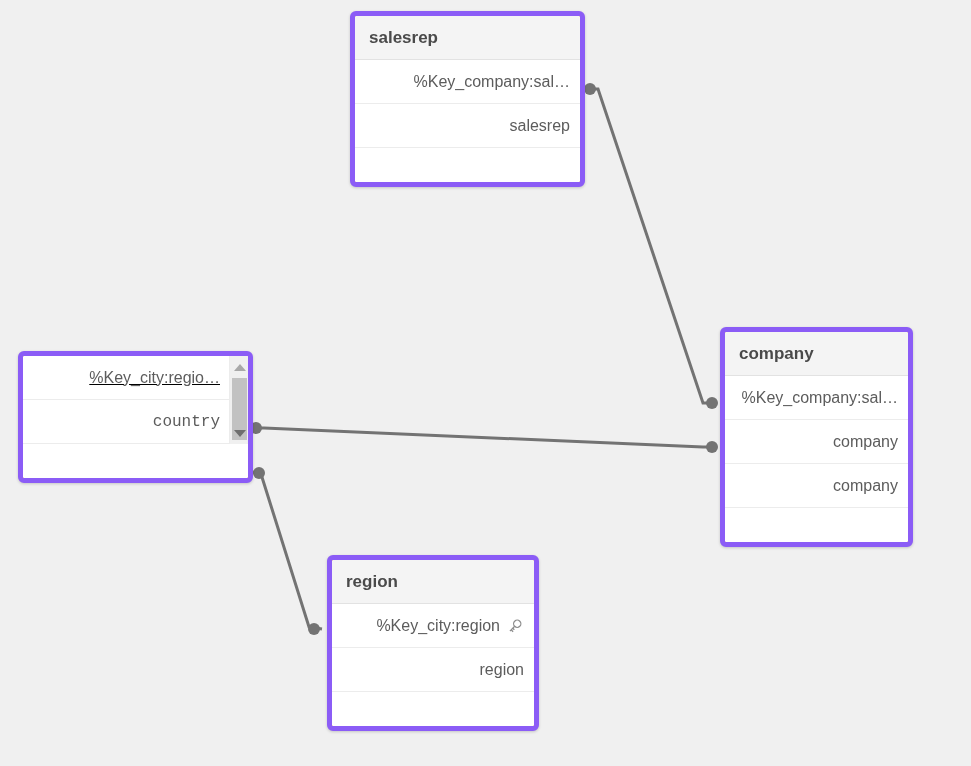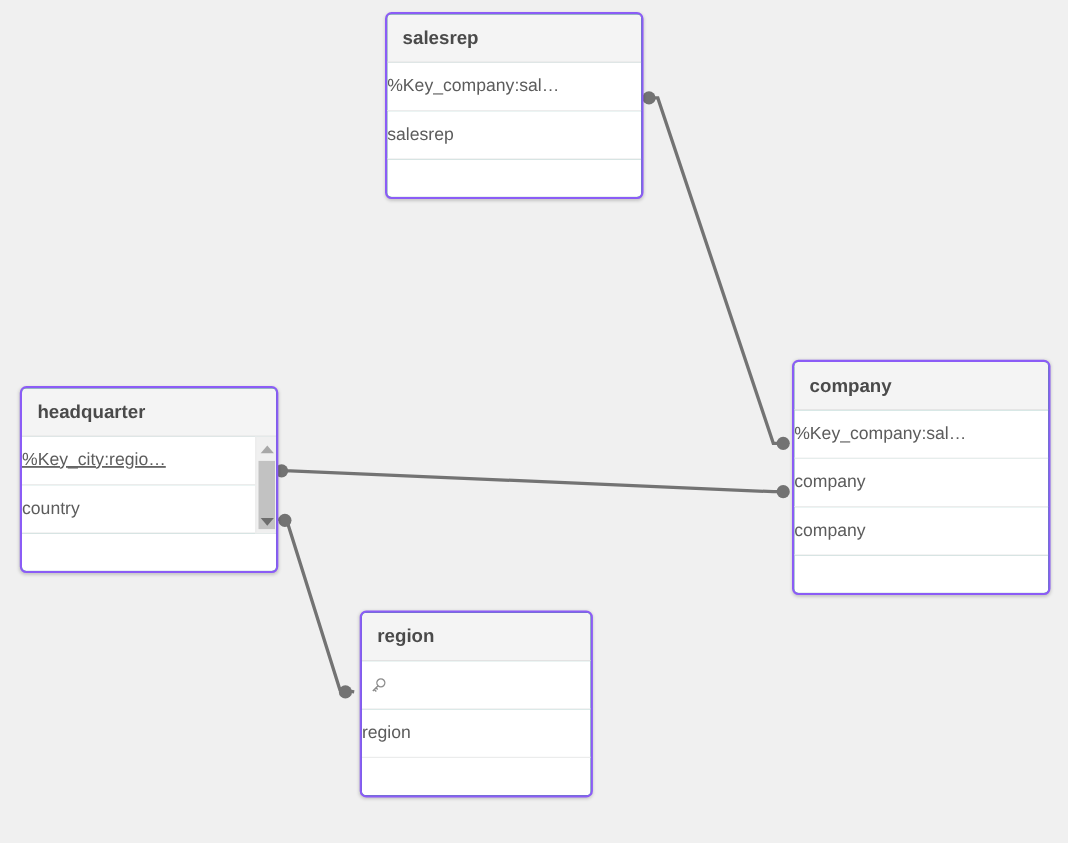--- a/index.html
+++ b/index.html
@@ -23,26 +23,27 @@
   #links {
     position: absolute;
     left: 0;
     top: 0;
     width: 971px;
     height: 766px;
     pointer-events: none;
   }
   .table-card {
     position: absolute;
-    background: #0f766e;
-    border: 2px solid #8b5cf6;
+    background: #c2410c;
+    border: 5px solid #8b5cf6;
     border-radius: 6px;
     box-shadow: 0 1px 3px rgba(0,0,0,0.18);
     box-sizing: border-box;
     overflow: hidden;
+    text-align: right;
   }
   .table-header {
     height: 44px;
     background: #f4f4f4;
     border-bottom: 1px solid #e2e2e2;
     display: flex;
     align-items: center;
     padding: 0 0 0 14px;
     box-sizing: border-box;
   }
@@ -157,66 +158,64 @@
         <div class="field-list">
           <div class="field-row">
             <span class="field-name">%Key_company:sal…</span>
           </div>
           <div class="field-row">
             <span class="field-name">salesrep</span>
           </div>
         </div>
         <div class="footer-row"></div>
       </div>
-      <div class="table-card" style="left: 720px; top: 327px; width: 235px;">
+      <div class="table-card" style="left: 720px; top: 327px; width: 193px;">
         <div class="table-header">
           <span class="table-header-title">company</span>
         </div>
         <div class="field-list">
           <div class="field-row">
             <span class="field-name">%Key_company:sal…</span>
           </div>
           <div class="field-row">
             <span class="field-name">company</span>
           </div>
           <div class="field-row">
             <span class="field-name">company</span>
           </div>
         </div>
         <div class="footer-row"></div>
       </div>
       <div class="table-card" style="left: 18px; top: 351px; width: 235px;">
-        <div class="table-header">
-          <span class="table-header-title">headquarter</span>
-        </div>
         <div class="field-list">
           <div class="field-row" style="padding-right: 28px; text-decoration: underline;">
             <span class="field-name">%Key_city:regio…</span>
           </div>
-          <div class="field-row" style="padding-right: 28px;">
+          <div class="field-row" style="padding-right: 28px; font-family: Liberation Mono, monospace;">
             <span class="field-name">country</span>
           </div>
           <div class="scrollbar">
             <div class="sb-arrow up">
               <div class="sb-tri up"></div>
             </div>
             <div class="sb-thumb"></div>
             <div class="sb-arrow down">
               <div class="sb-tri down"></div>
             </div>
           </div>
         </div>
         <div class="footer-row"></div>
       </div>
       <div class="table-card" style="left: 327px; top: 555px; width: 212px;">
         <div class="table-header">
           <span class="table-header-title">region</span>
         </div>
         <div class="field-list">
           <div class="field-row">
+            <span class="field-name">%Key_city:region</span>
             <span class="key-icon"><svg viewBox="0 0 20 20" width="18" height="18">
                 <g transform="rotate(-45 10 10)">
                   <circle cx="13.5" cy="10" r="4" fill="none" stroke="#8c8c8c" stroke-width="1.4"></circle>
                   <line x1="9.5" y1="10" x2="2" y2="10" stroke="#8c8c8c" stroke-width="1.4"></line>
                   <line x1="4" y1="10" x2="4" y2="13" stroke="#8c8c8c" stroke-width="1.4"></line>
                   <line x1="6.5" y1="10" x2="6.5" y2="12.5" stroke="#8c8c8c" stroke-width="1.4"></line>
                 </g>
               </svg></span>
           </div>
           <div class="field-row">

